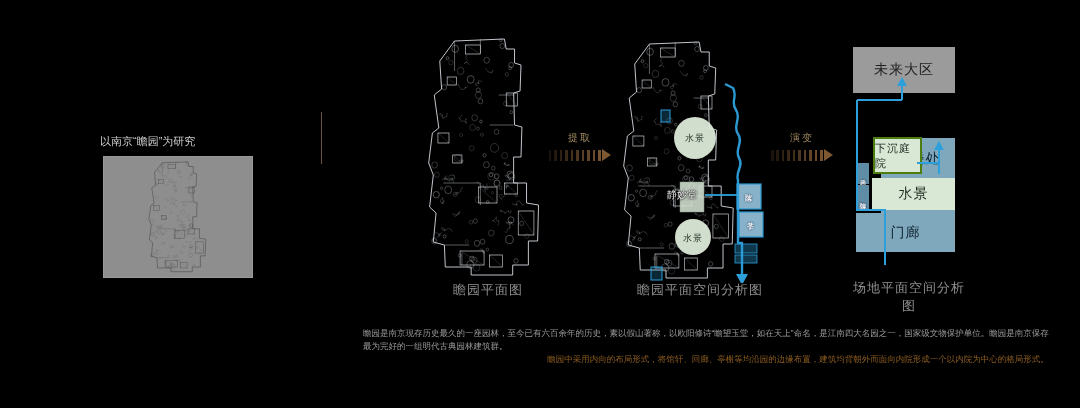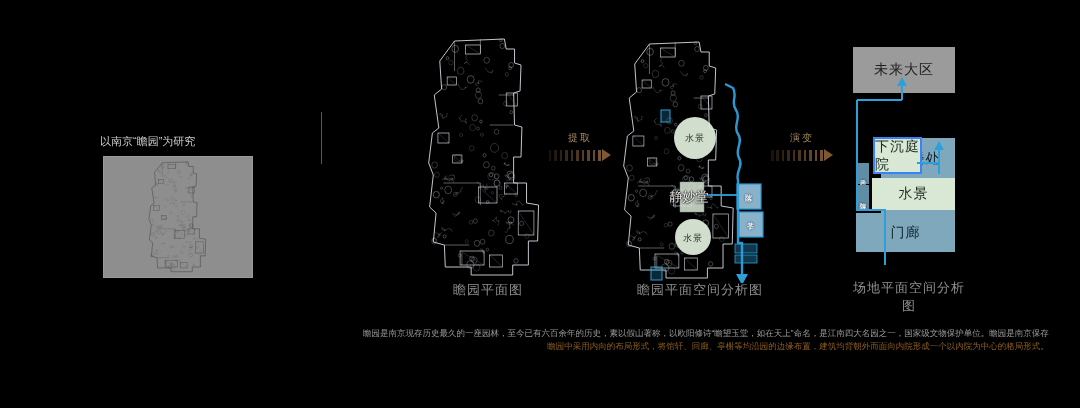--- a/index.html
+++ b/index.html
@@ -19,21 +19,21 @@
   .arrow-label{text-align:center;color:#a08a62;font-size:10px;letter-spacing:2px;margin-bottom:5px;}
   .arrow-bar{position:relative;height:11px;margin-right:9px;
      background:linear-gradient(90deg,rgba(0,0,0,.8),rgba(0,0,0,0)),
                 repeating-linear-gradient(90deg,#7a5632 0 2.5px,rgba(0,0,0,0) 2.5px 5.5px);}
   .arrow-head{position:absolute;right:-9px;top:-1px;width:0;height:0;
      border-top:6.5px solid transparent;border-bottom:6.5px solid transparent;
      border-left:9px solid #7d5832;}
   
   .lab{position:absolute;z-index:3;}
   .water-lab{color:#26382b;font-size:9px;text-align:center;width:40px;letter-spacing:1px;}
-  .hall-lab{color:#f0f0f0;font-size:13px;text-align:center;width:44px;text-shadow:0 0 2px #000,0 0 2px #000;font-family:Liberation Serif, serif;}
+  .hall-lab{color:#f0f0f0;font-size:10px;text-align:left;width:44px;text-shadow:0 0 2px #000,0 0 2px #000;font-family:Liberation Serif, serif;}
   .vtext{writing-mode:vertical-rl;text-orientation:upright;color:#fff;font-size:7px;
          letter-spacing:1px;text-shadow:0 0 2px #013;}
   
   .d3box{position:absolute;display:flex;align-items:center;justify-content:center;
          font-size:14px;letter-spacing:1px;}
   .d3gray{background:#9b9b9b;color:#1f1f1f;}
   .d3blue{background:#7fa8bc;color:#0f2230;}
   .d3green{background:#d9e7d5;color:#1c2b20;}
   .d3side{background:#5f8da6;color:#fff;font-size:7px;letter-spacing:0;}
   
@@ -478,31 +478,32 @@
   <div class="abs flow-arrow" style="left:771px;top:131px;">
     <div class="arrow-label">演变</div>
     <div class="arrow-bar">
         <span class="arrow-head"></span>
       </div>
   </div>
 
   <div class="abs" style="left:845px;top:40px;width:122px;height:250px;">
     <div class="d3box d3gray" style="left:8px;top:7px;width:102px;height:46px;">未来大区</div>
     <div class="d3box d3blue" style="left:36px;top:66px;width:74px;height:70px;align-items:flex-start;padding-top:12px;margin-top:32px;">售楼处</div>
-    <div class="d3box d3green" style="left:28px;top:97px;width:45px;height:33px;border:2px solid #3b82f6;font-size:14px;">下沉庭院</div>
+    <div class="d3box d3green" style="left:28px;top:97px;width:45px;height:33px;border:2px solid #4d7c0f;font-size:11px;">下沉庭院</div>
     <div class="d3box d3side vtext" style="left:11px;top:123px;width:13px;height:21px;">巷子</div>
     <div class="d3box d3side vtext" style="left:11px;top:145px;width:13px;height:24px;">院落</div>
     <div class="d3box d3green" style="left:27px;top:138px;width:83px;height:32px;">水景</div>
     <div class="d3box d3blue" style="left:11px;top:173px;width:99px;height:39px;">门廊</div>
     <svg class="abs" style="left:0;top:0;pointer-events:none;" width="122" height="250" viewBox="0 0 122 250">
       <path d="M57,60 L57,46 M12,60 L57,60 M12,60 L12,170 L40,170 L40,225 M72,123 L94,123 M94,134 L94,108" fill="none" stroke="#2da0dc" stroke-width="2"></path>
       <polygon points="52,46 62,46 57,37" fill="#2da0dc"></polygon>
       <polygon points="89,110 99,110 94,101" fill="#2da0dc"></polygon>
     </svg>
   </div>
   <div class="abs fig-caption" style="left:853px;top:279px;width:112px;">场地平面空间分析图</div>
 
   <div class="abs footer">
     <div class="fline">瞻园是南京现存历史最久的一座园林，至今已有六百余年的历史，素以假山著称，以欧阳修诗“瞻望玉堂，如在天上”命名，是江南四大名园之一，国家级文物保护单位。瞻园是南京保存</div>
+    <div class="fline">最为完好的一组明代古典园林建筑群。</div>
     <div class="fline-accent">瞻园中采用内向的布局形式，将馆轩、回廊、亭榭等均沿园的边缘布置，建筑均背朝外而面向内院形成一个以内院为中心的格局形式。</div>
   </div>
 
 </div>
 
 </body></html>

